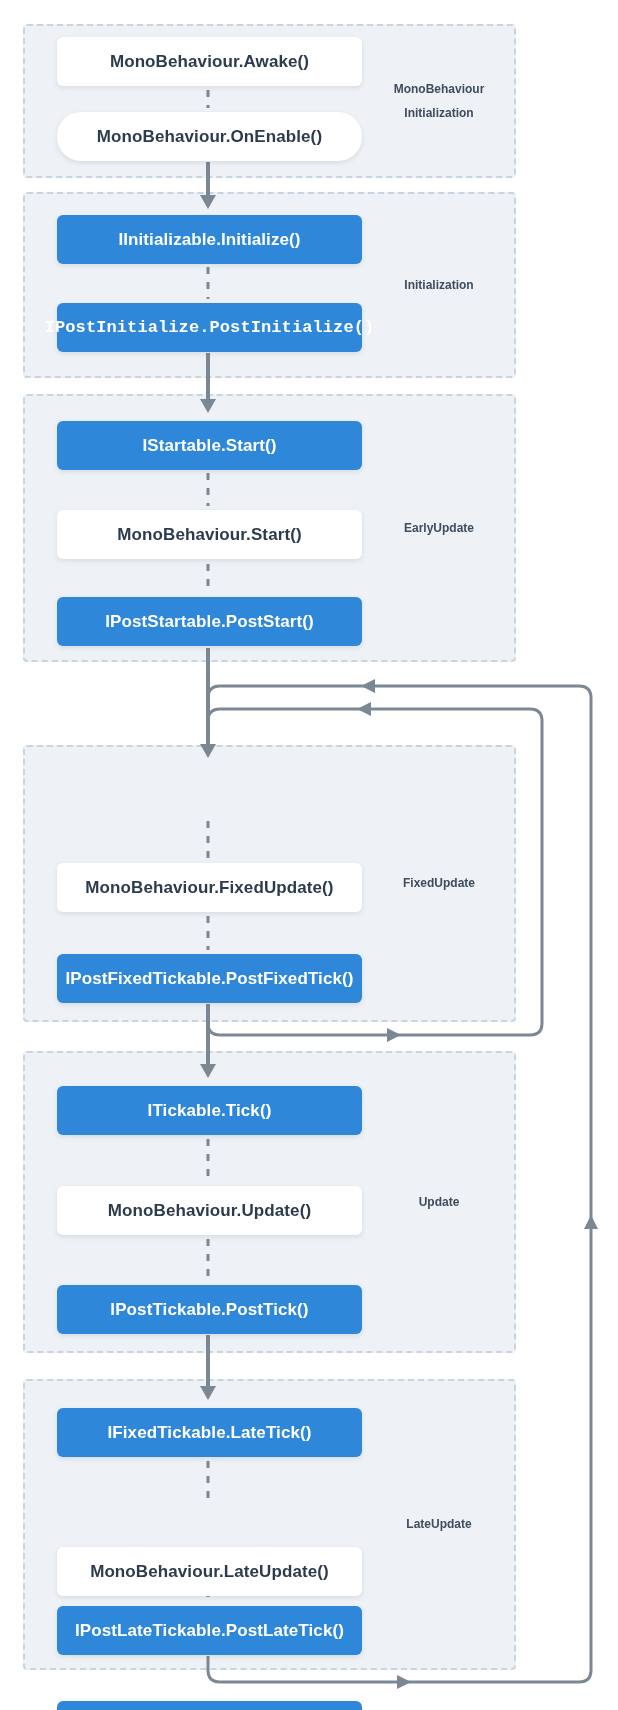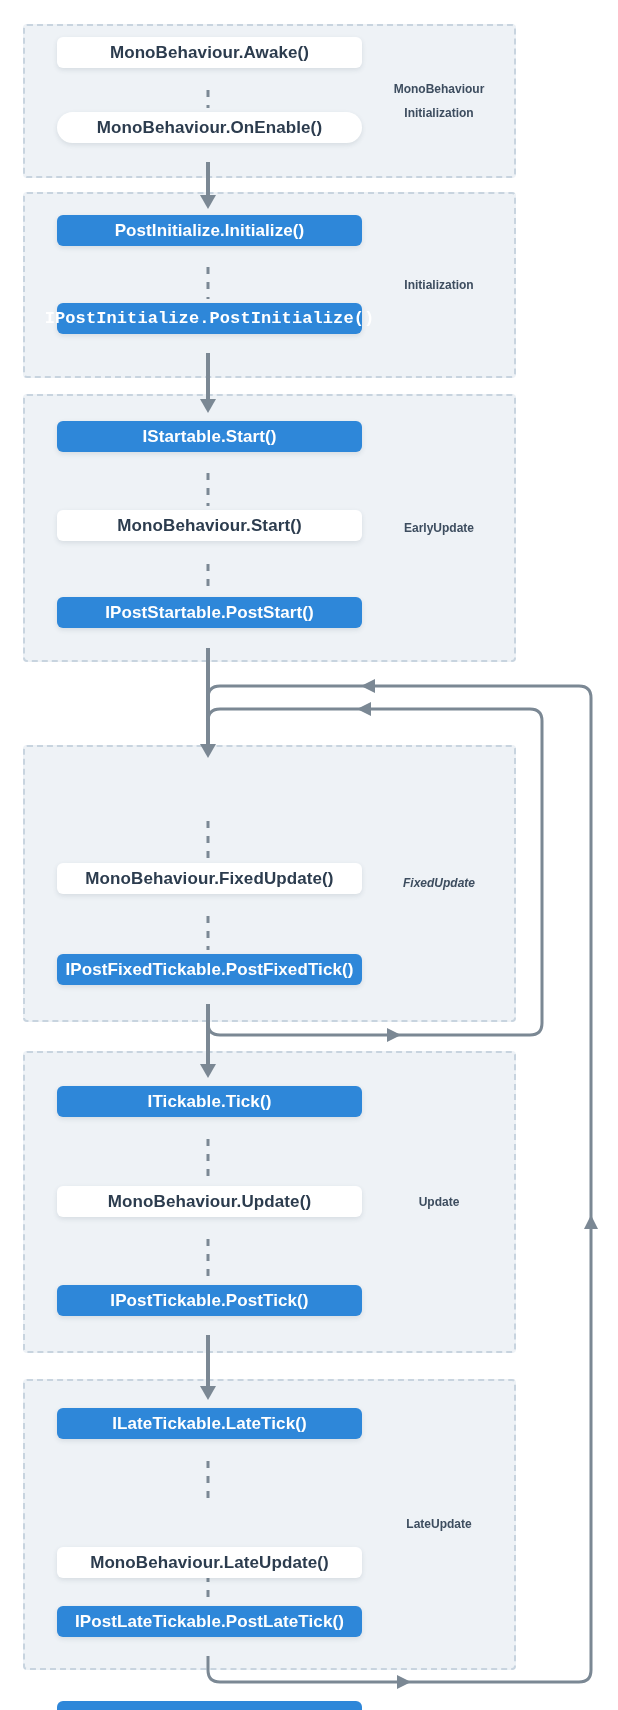--- a/index.html
+++ b/index.html
@@ -6,21 +6,21 @@
   .canvas{
     position:relative;width:618px;height:1710px;background:#ffffff;overflow:hidden;
     font-family:"Liberation Sans","DejaVu Sans",sans-serif;
   }
   .section{
     position:absolute;left:23px;width:493px;box-sizing:border-box;
     background:#eef2f6;border:2px dashed #c8d4df;border-radius:4px;z-index:0;
   }
   .arrows{position:absolute;left:0;top:0;z-index:1;}
   .node{
-    position:absolute;left:57px;width:305px;height:31px;box-sizing:border-box;
+    position:absolute;left:57px;width:305px;height:49px;box-sizing:border-box;
     border-radius:6px;display:flex;align-items:center;justify-content:center;
     font-size:17px;z-index:2;letter-spacing:0.1px;
     box-shadow:0 2px 5px rgba(44,62,80,0.12);
   }
   .node.white{background:#ffffff;color:#2c3c4e;font-weight:600;}
   .node.blue{background:#2e87d9;color:#ffffff;font-weight:700;}
   .slabel{
     position:absolute;left:362px;width:154px;text-align:center;
     font-size:12px;font-weight:600;color:#3d4d5f;line-height:24px;z-index:2;
   }
@@ -82,39 +82,39 @@
       <polygon points="584,1229 598,1229 591,1215"></polygon>
     </g>
   </svg>
 
   <div class="slabel" style="top:77px;">
     <div>MonoBehaviour</div>
     <div>Initialization</div>
   </div>
   <div class="slabel" style="top:273px;">Initialization</div>
   <div class="slabel" style="top:516px;">EarlyUpdate</div>
-  <div class="slabel" style="top:871px;font-style:italic;">FixedUpdate</div>
+  <div class="slabel" style="top:871px;">FixedUpdate</div>
   <div class="slabel" style="top:1190px;">Update</div>
   <div class="slabel" style="top:1512px;">LateUpdate</div>
 
   <div class="node white" style="top:37px;">MonoBehaviour.Awake()</div>
   <div class="node white" style="top:112px;border-radius:24px;">MonoBehaviour.OnEnable()</div>
 
-  <div class="node blue" style="top:215px;">PostInitialize.Initialize()</div>
+  <div class="node blue" style="top:215px;">IInitializable.Initialize()</div>
   <div class="node blue" style="top:303px;font-family:Liberation Mono, monospace;">IPostInitialize.PostInitialize()</div>
 
   <div class="node blue" style="top:421px;text-align:center;">IStartable.Start()</div>
   <div class="node white" style="top:510px;">MonoBehaviour.Start()</div>
   <div class="node blue" style="top:597px;">IPostStartable.PostStart()</div>
 
   <div class="node white" style="top:863px;">MonoBehaviour.FixedUpdate()</div>
   <div class="node blue" style="top:954px;">IPostFixedTickable.PostFixedTick()</div>
 
   <div class="node blue" style="top:1086px;">ITickable.Tick()</div>
   <div class="node white" style="top:1186px;">MonoBehaviour.Update()</div>
   <div class="node blue" style="top:1285px;">IPostTickable.PostTick()</div>
 
-  <div class="node blue" style="top:1408px;">ILateTickable.LateTick()</div>
+  <div class="node blue" style="top:1408px;">IFixedTickable.LateTick()</div>
   <div class="node white" style="top:1507px;margin-top:40px;">MonoBehaviour.LateUpdate()</div>
   <div class="node blue" style="top:1606px;">IPostLateTickable.PostLateTick()</div>
 
   <div class="sliver"></div>
 </div>
 
 </body></html>

